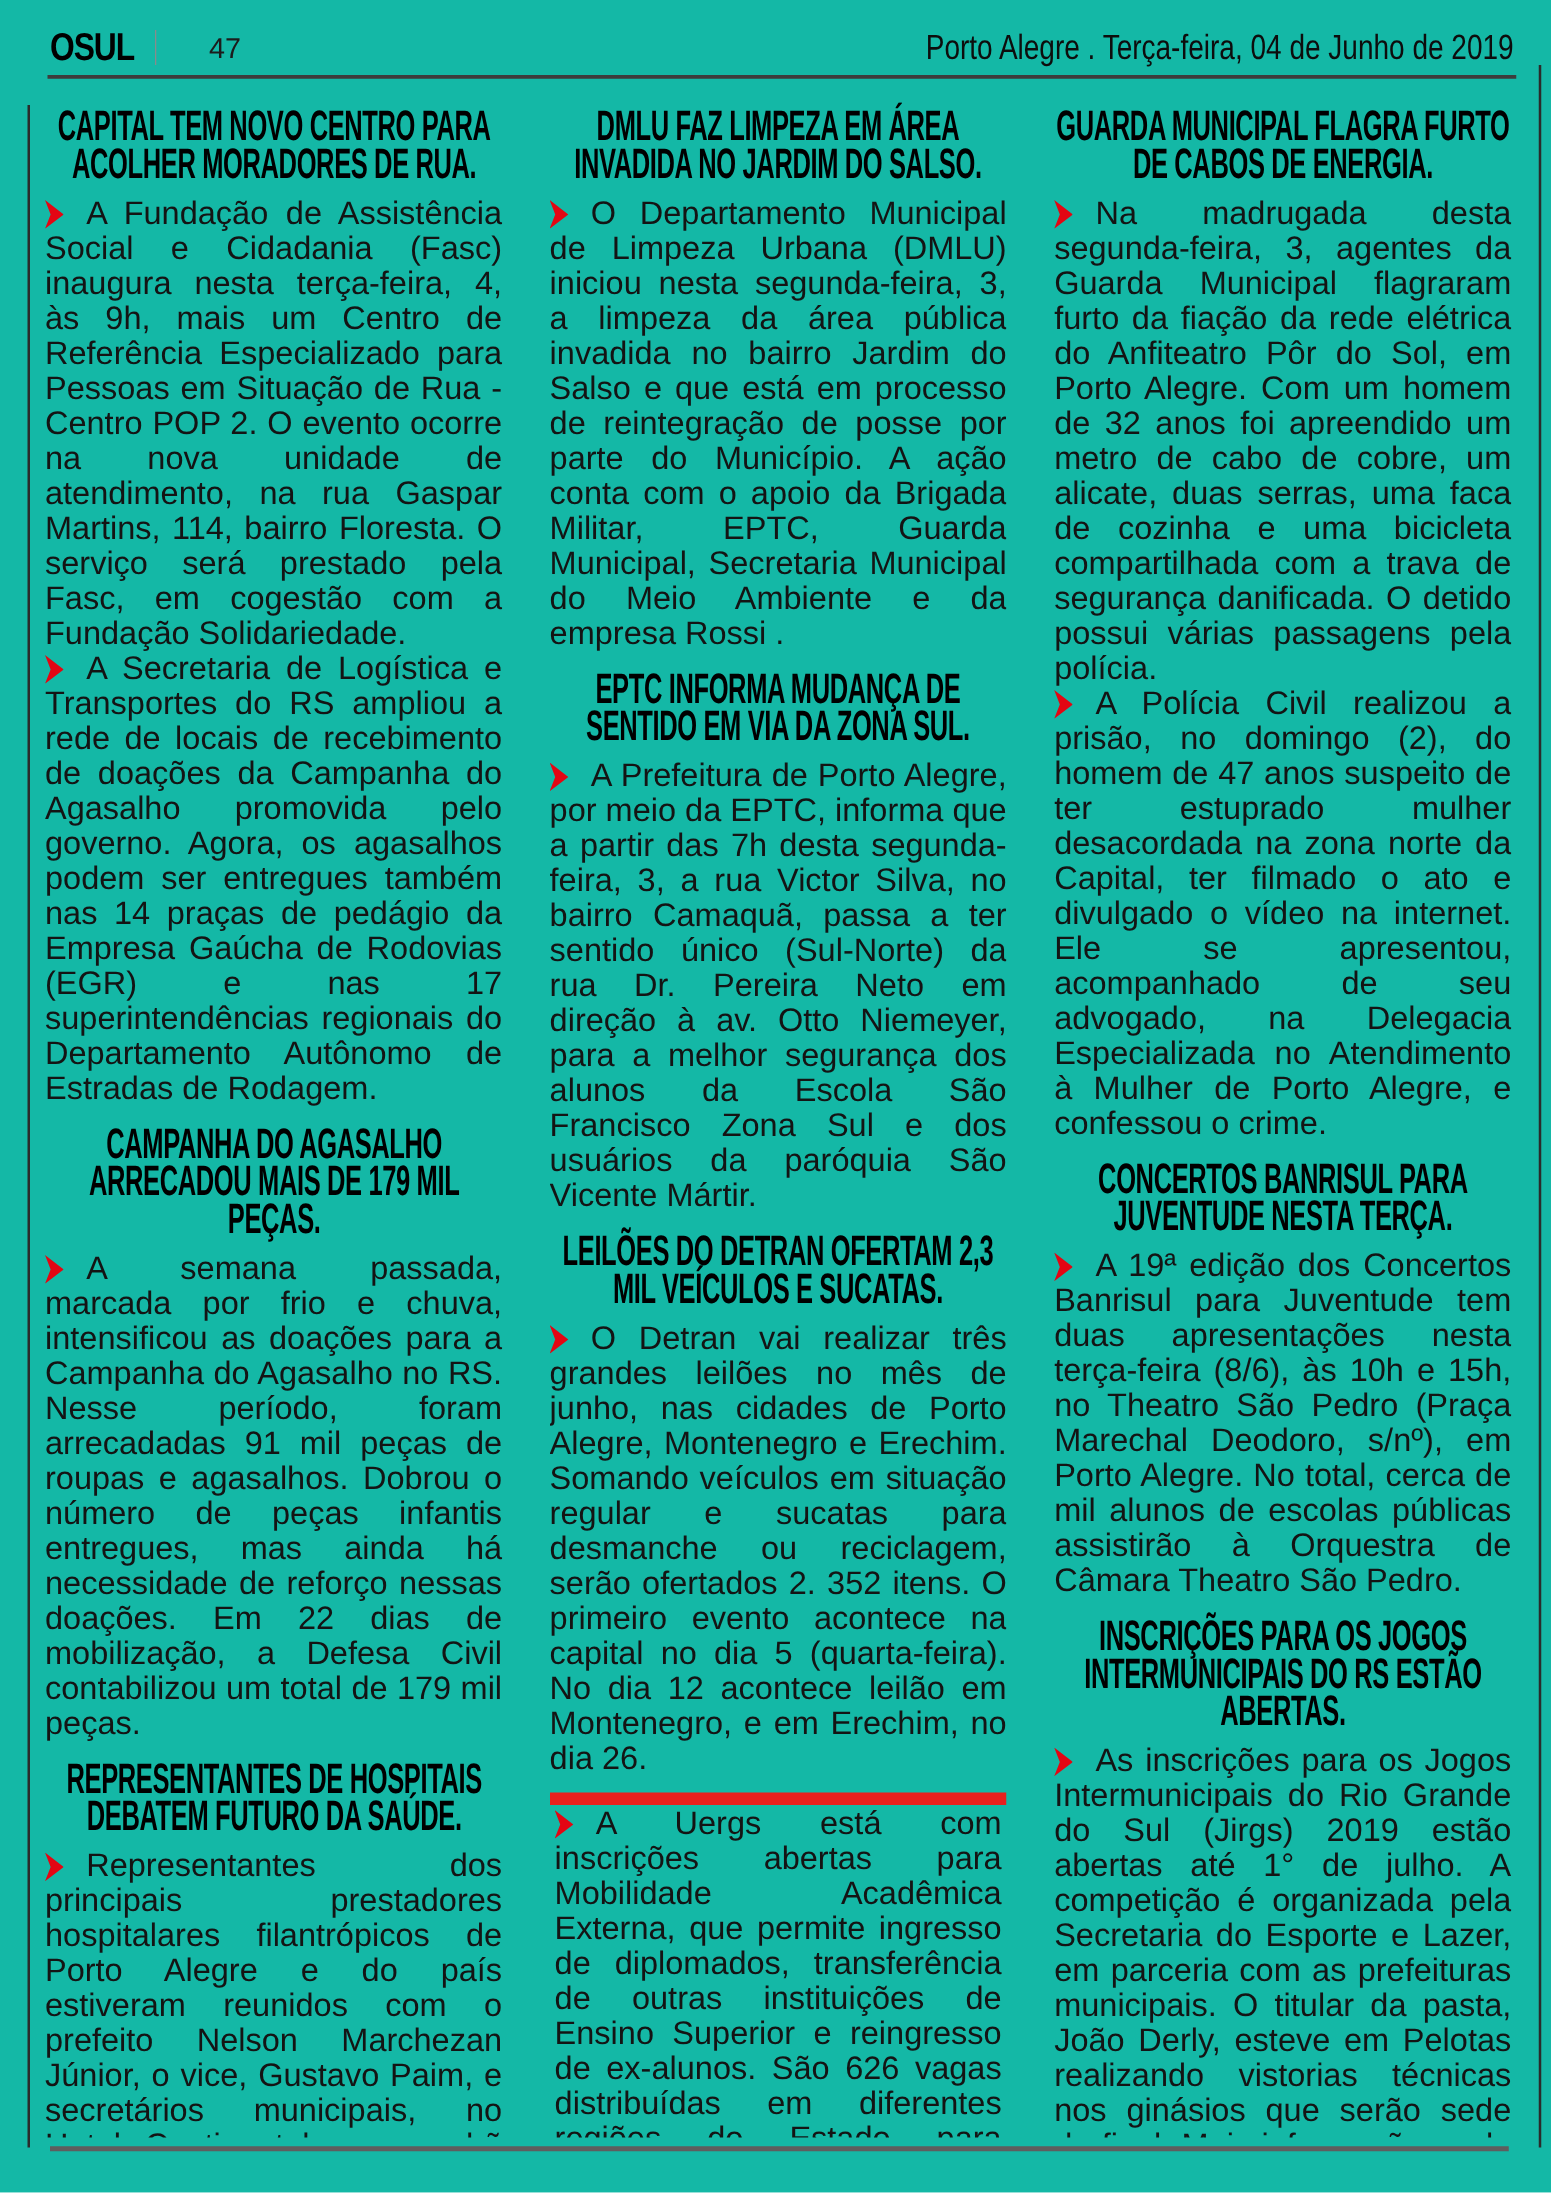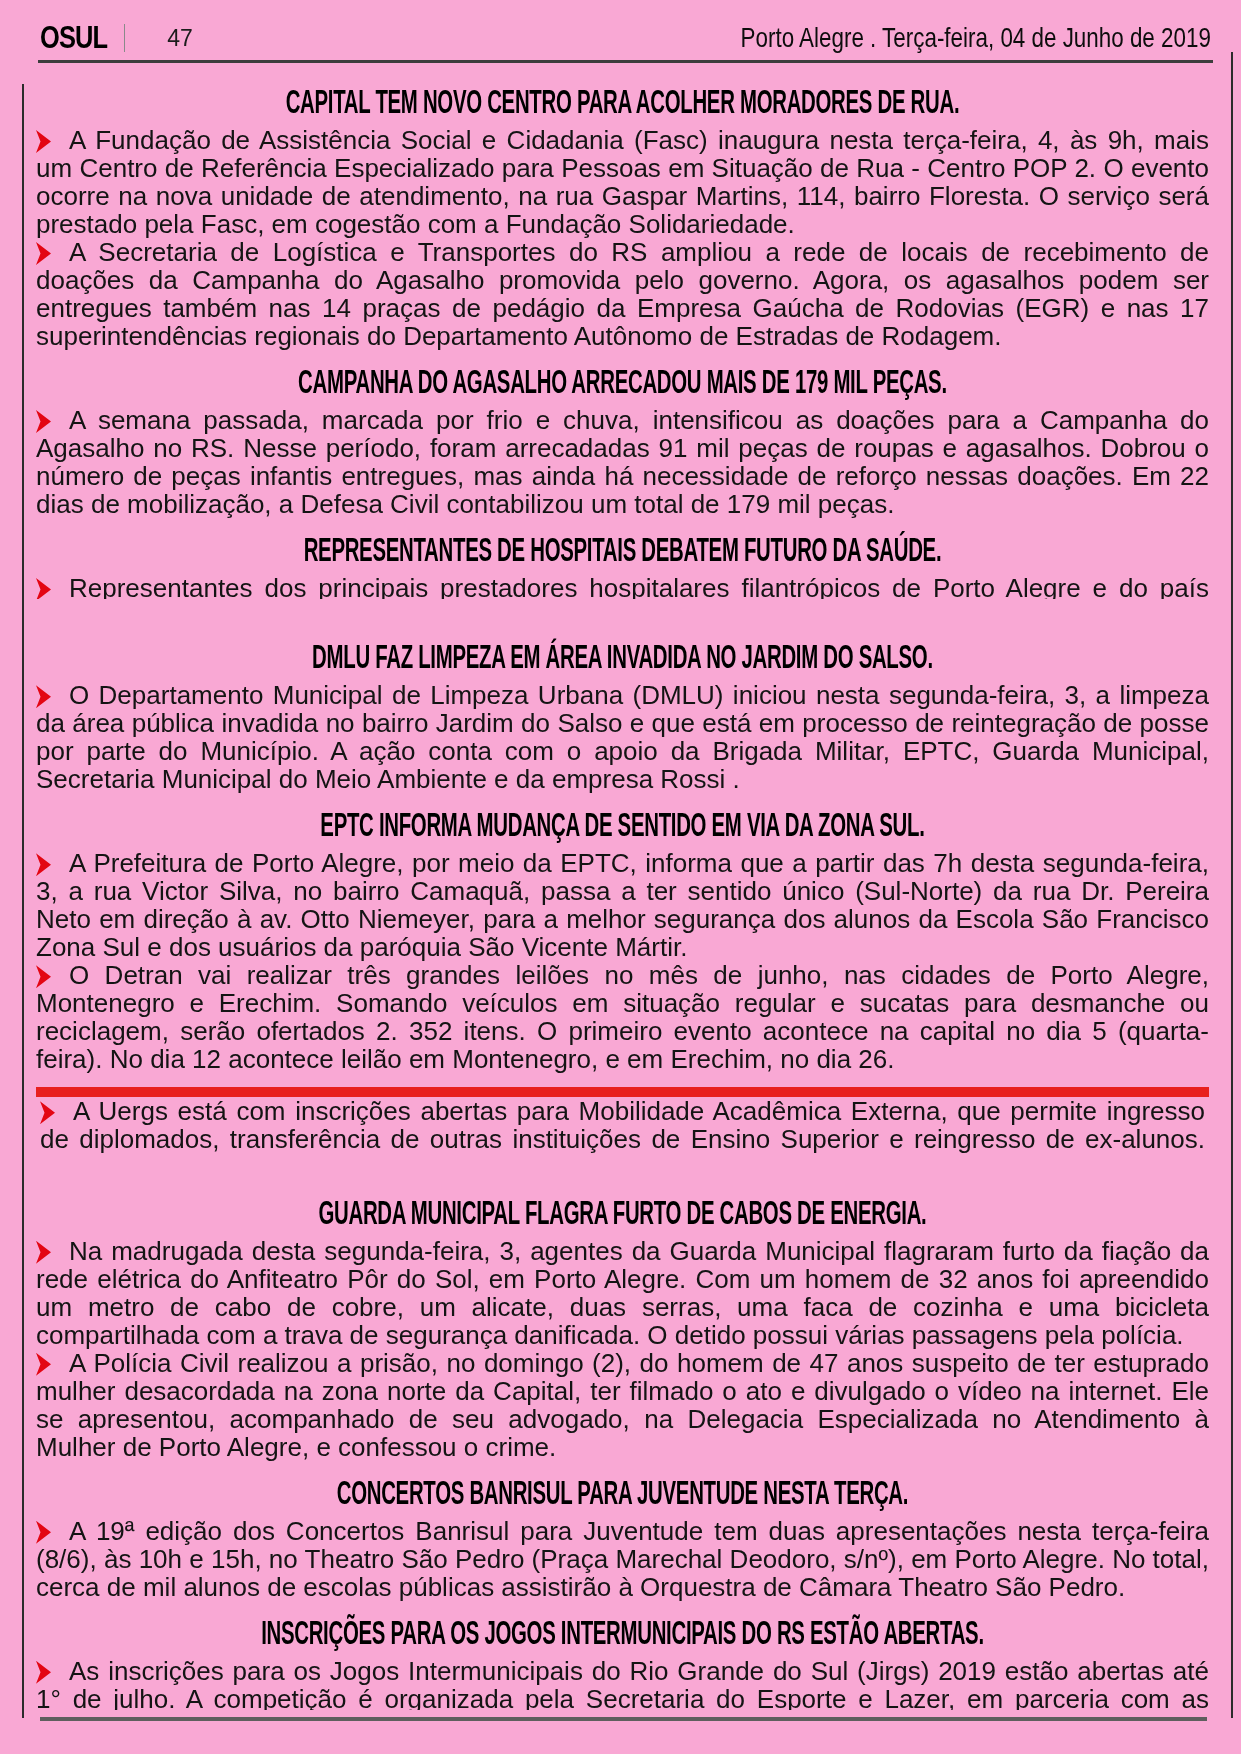--- a/index.html
+++ b/index.html
@@ -1,19 +1,19 @@
 <!DOCTYPE html>
 <html lang="pt"><head>
 <meta charset="utf-8">
 <style>
   html,body{margin:0;padding:0;background:#fff;}
   .page{
     position:relative;
     width:1241px;height:1754px;
-    background:#f9a8d4;
+    background:#14b8a6;
     overflow:hidden;
     font-family:"Liberation Sans","DejaVu Sans",sans-serif;
     color:#111;
   }
   
   .header{
     position:absolute;top:18px;left:40px;right:30px;height:40px;
     display:flex;align-items:center;justify-content:space-between;
   }
   .masthead-wrap{display:flex;align-items:center;gap:10px;}
@@ -30,21 +30,21 @@
     white-space:nowrap;
   }
   .header-rule{position:absolute;left:38px;right:28px;top:60px;height:3px;background:#3d3d3d;}
   
   .frame-left{position:absolute;left:22px;top:84px;bottom:36px;width:2px;background:#2b2b2b;}
   .frame-right{position:absolute;right:8px;top:52px;bottom:36px;width:2px;background:#2b2b2b;}
   .bottom-rule{position:absolute;left:40px;right:34px;bottom:33px;height:4px;background:#5e5e5e;}
   
   .content{
     position:absolute;top:82px;left:36px;right:32px;bottom:44px;
-    display:flex;gap:38px;overflow:hidden;flex-direction:column;
+    display:flex;gap:38px;overflow:hidden;
   }
   .col{flex:1 1 0;min-width:0;overflow:hidden;}
   
   .article{margin:0;}
   .headline{
     margin:16px 0 10px;
     font-weight:900;color:#000;
     font-size:34px;line-height:30px;letter-spacing:-.5px;
     text-align:center;overflow:visible;
   }
@@ -120,20 +120,23 @@
           </h2>
           <p class="body-par"><span class="bullet"></span><span>O Departamento Municipal de Limpeza Urbana (DMLU) iniciou nesta segunda-feira, 3, a limpeza da área pública invadida no bairro Jardim do Salso e que está em processo de reintegração de posse por parte do Município.  A ação conta com o apoio da Brigada Militar, EPTC, Guarda Municipal, Secretaria Municipal do Meio Ambiente e da empresa Rossi .</span></p>
         </section>
         <section class="article">
           <h2 class="headline">
             <span class="h-in">EPTC INFORMA MUDANÇA DE SENTIDO EM VIA DA ZONA SUL.</span>
           </h2>
           <p class="body-par"><span class="bullet"></span><span>A Prefeitura de Porto Alegre, por meio da EPTC, informa que a partir das 7h desta segunda-feira, 3, a rua Victor Silva, no bairro Camaquã, passa a ter sentido único (Sul-Norte) da rua Dr. Pereira Neto em direção à av.  Otto Niemeyer, para a melhor segurança dos alunos da Escola São Francisco Zona Sul e dos usuários da paróquia São Vicente Mártir.</span></p>
         </section>
         <section class="article">
+          <h2 class="headline">
+            <span class="h-in">LEILÕES DO DETRAN OFERTAM 2,3 MIL VEÍCULOS E SUCATAS.</span>
+          </h2>
           <p class="body-par"><span class="bullet"></span><span>O Detran vai realizar três grandes leilões no mês de junho, nas cidades de Porto Alegre, Montenegro e Erechim.  Somando veículos em situação regular e sucatas para desmanche ou reciclagem, serão ofertados 2. 352 itens.  O primeiro evento acontece na capital no dia 5 (quarta-feira).  No dia 12 acontece leilão em Montenegro, e em Erechim, no dia 26.</span></p>
         </section>
         <div class="highlight-box">
           <section class="article">
             <p class="body-par"><span class="bullet"></span><span>A Uergs está com inscrições abertas para Mobilidade Acadêmica Externa, que permite ingresso de diplomados, transferência de outras instituições de Ensino Superior e reingresso de ex-alunos. São 626 vagas distribuídas em diferentes regiões do Estado para ingresso no segundo semestre de 2019. As inscrições são online e se encerram em 7 de junho.</span></p>
           </section>
         </div>
       </div>
     <div class="col">
         <section class="article">

